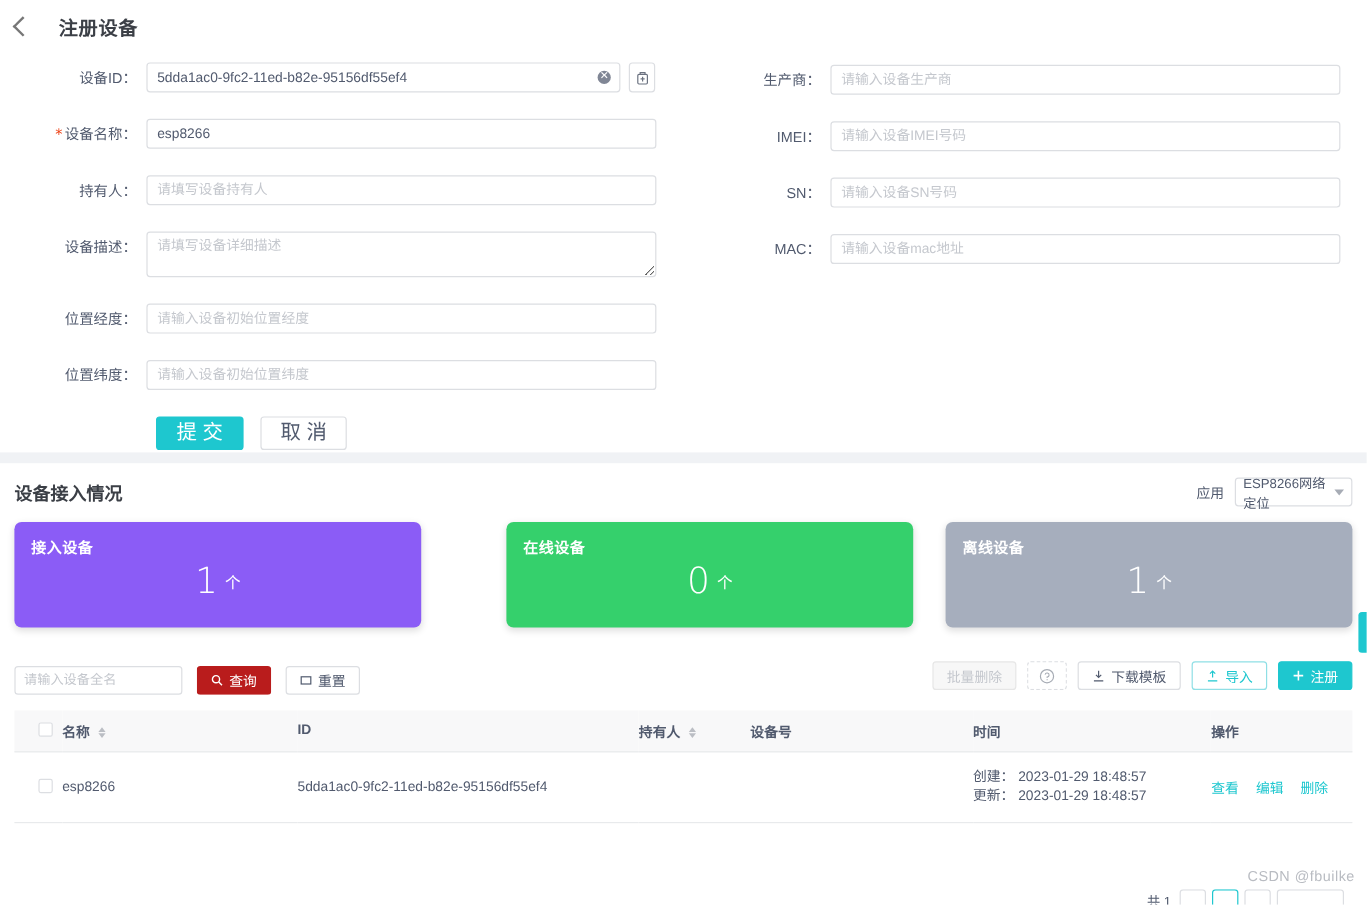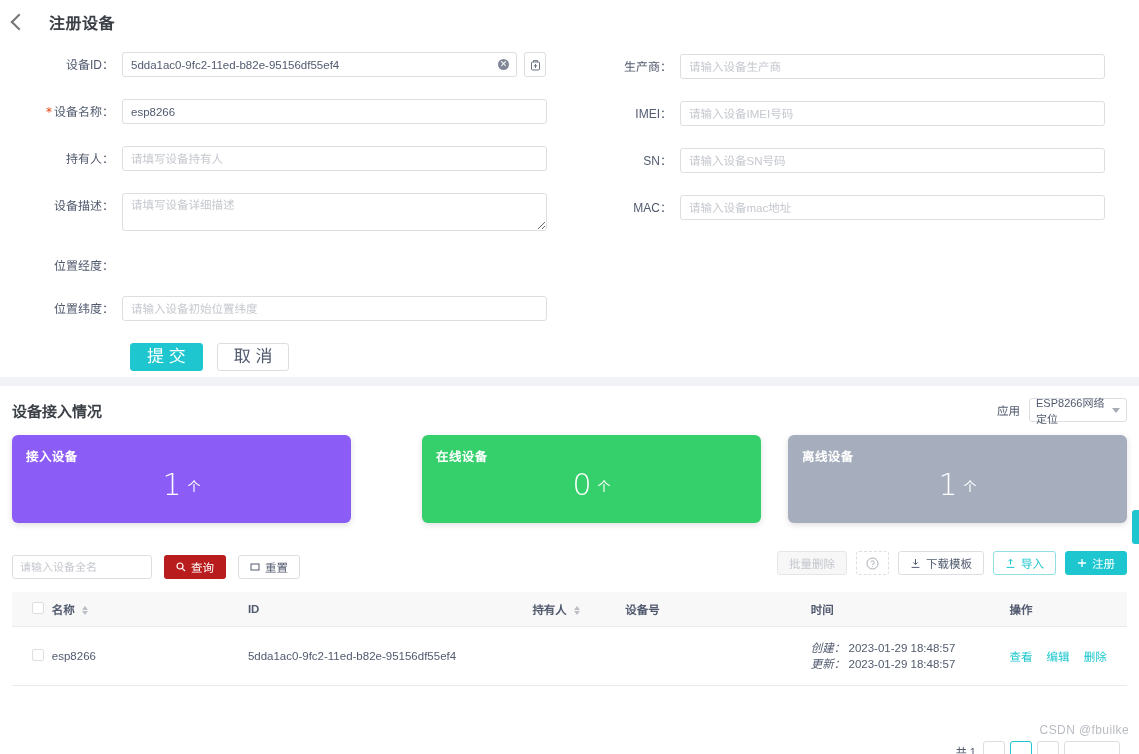--- a/index.html
+++ b/index.html
@@ -28,21 +28,21 @@
     cursor: pointer;
   }
   .page-title {
     font-size: 16px; font-weight: bold; color: #3b3f46; letter-spacing: .5px;
   }
 
   
   .form-wrap { position: relative; height: 335px; }
   .form-col { position: absolute; }
   .col-left  { left: 0;   top: 10px; width: 600px; }
-  .col-right { left: 588px; top: 12px; width: 539px; }
+  .col-right { left: 600px; top: 12px; width: 539px; }
 
   .field { display: flex; align-items: flex-start; margin-bottom: 22px; }
   .field-label {
     font-size: 12px; color: #515a6e; text-align: right;
     padding-top: 5px; white-space: nowrap; line-height: 16px;
   }
   .col-left  .field-label { width: 122px; padding-right: 8px; }
   .col-right .field-label { width: 92px; padding-right: 8px; }
   .req-star { color: #ed4014; margin-right: 2px; font-family: "DejaVu Sans", sans-serif; }
 
@@ -166,21 +166,21 @@
     background: #fff; display: inline-block; cursor: pointer;
   }
   .sorter {
     display: inline-flex; flex-direction: column; gap: 1px; margin-left: 4px;
     vertical-align: middle; cursor: pointer;
   }
   .sorter i { display: block; width: 0; height: 0; border-left: 3px solid transparent; border-right: 3px solid transparent; }
   .sorter .up { border-bottom: 4px solid #bbbec4; }
   .sorter .dn { border-top: 4px solid #bbbec4; }
   .time-line { line-height: 16px; white-space: nowrap; }
-  .time-key { color: #515a6e; font-style: italic; }
+  .time-key { color: #515a6e; }
   .act-link { color: #1ec7cf; cursor: pointer; margin-right: 11px; font-size: 11.5px; }
 
   
   .side-tab {
     position: absolute; right: 0; top: 510px; width: 7px; height: 34px;
     background: #1ec7cf; border-radius: 3px 0 0 3px; cursor: pointer;
   }
   .watermark {
     position: absolute; right: 10px; bottom: 17px;
     font-size: 12px; color: #b9bcc2; letter-spacing: .4px; pointer-events: none;
@@ -237,20 +237,21 @@
         <input class="inp inp-wide" placeholder="请填写设备持有人" style="">
       </div>
 
       <div class="field">
         <div class="field-label">设备描述：</div>
         <textarea class="inp" placeholder="请填写设备详细描述" style=""></textarea>
       </div>
 
       <div class="field">
         <div class="field-label">位置经度：</div>
+        <input class="inp inp-wide" placeholder="请输入设备初始位置经度" style="">
       </div>
 
       <div class="field">
         <div class="field-label">位置纬度：</div>
         <input class="inp inp-wide" placeholder="请输入设备初始位置纬度" style="">
       </div>
 
       <div class="form-actions">
         <button class="btn btn-primary">提 交</button>
         <button class="btn btn-default">取 消</button>

